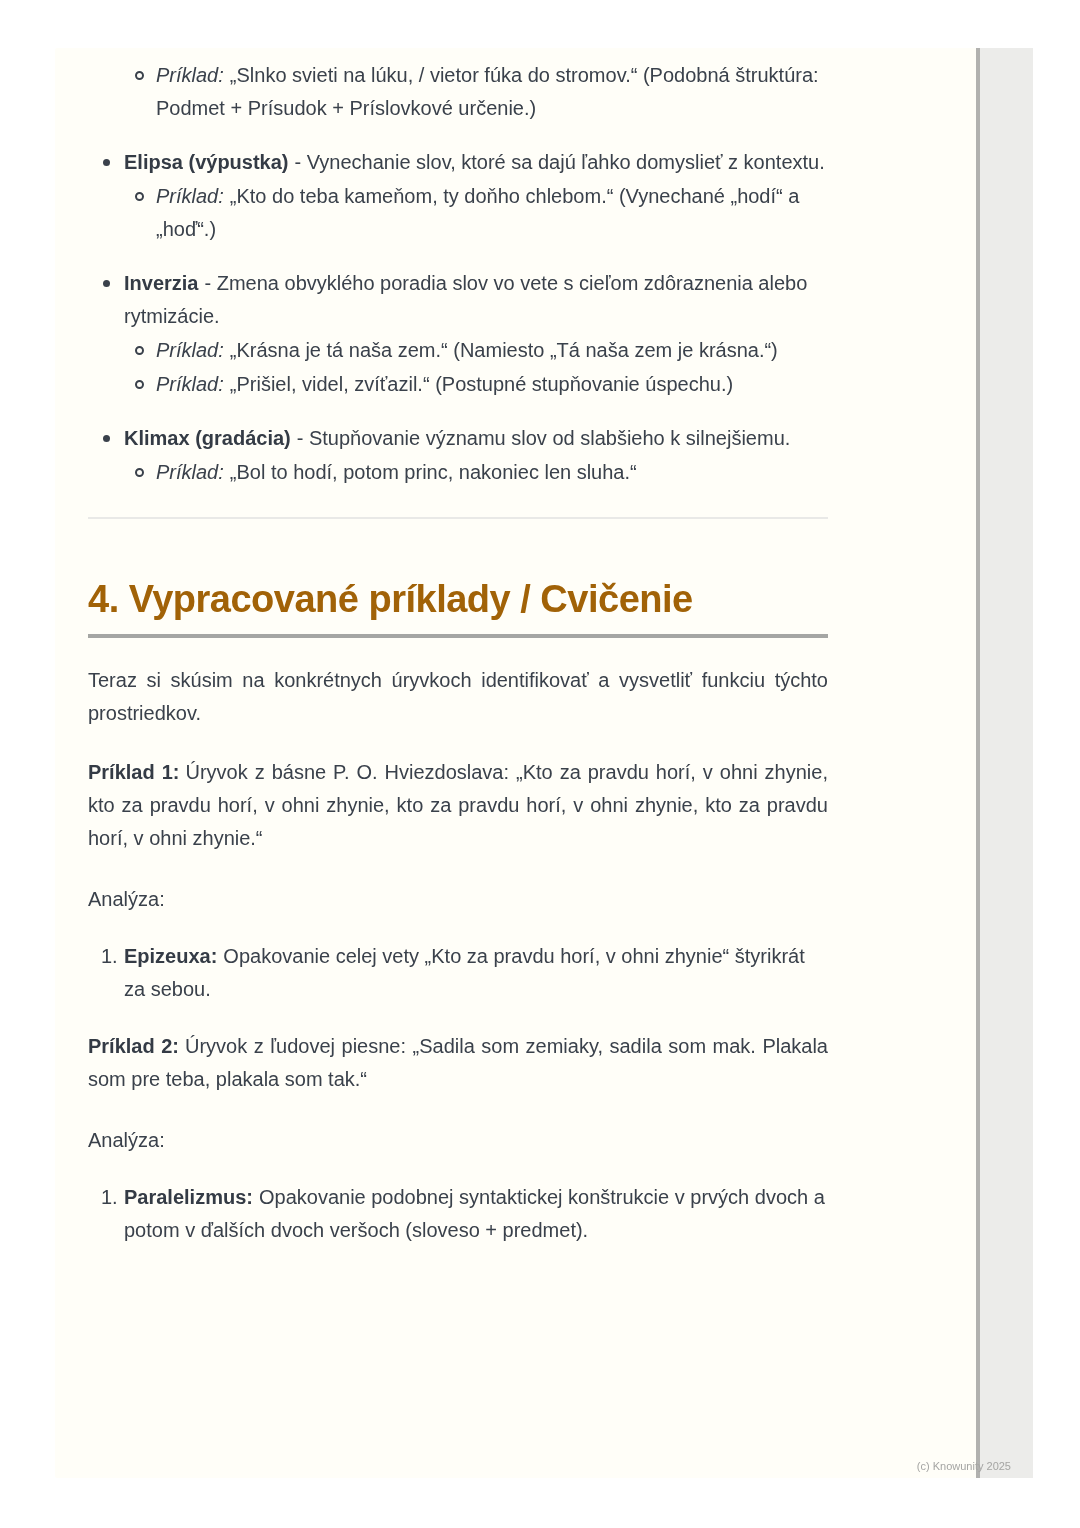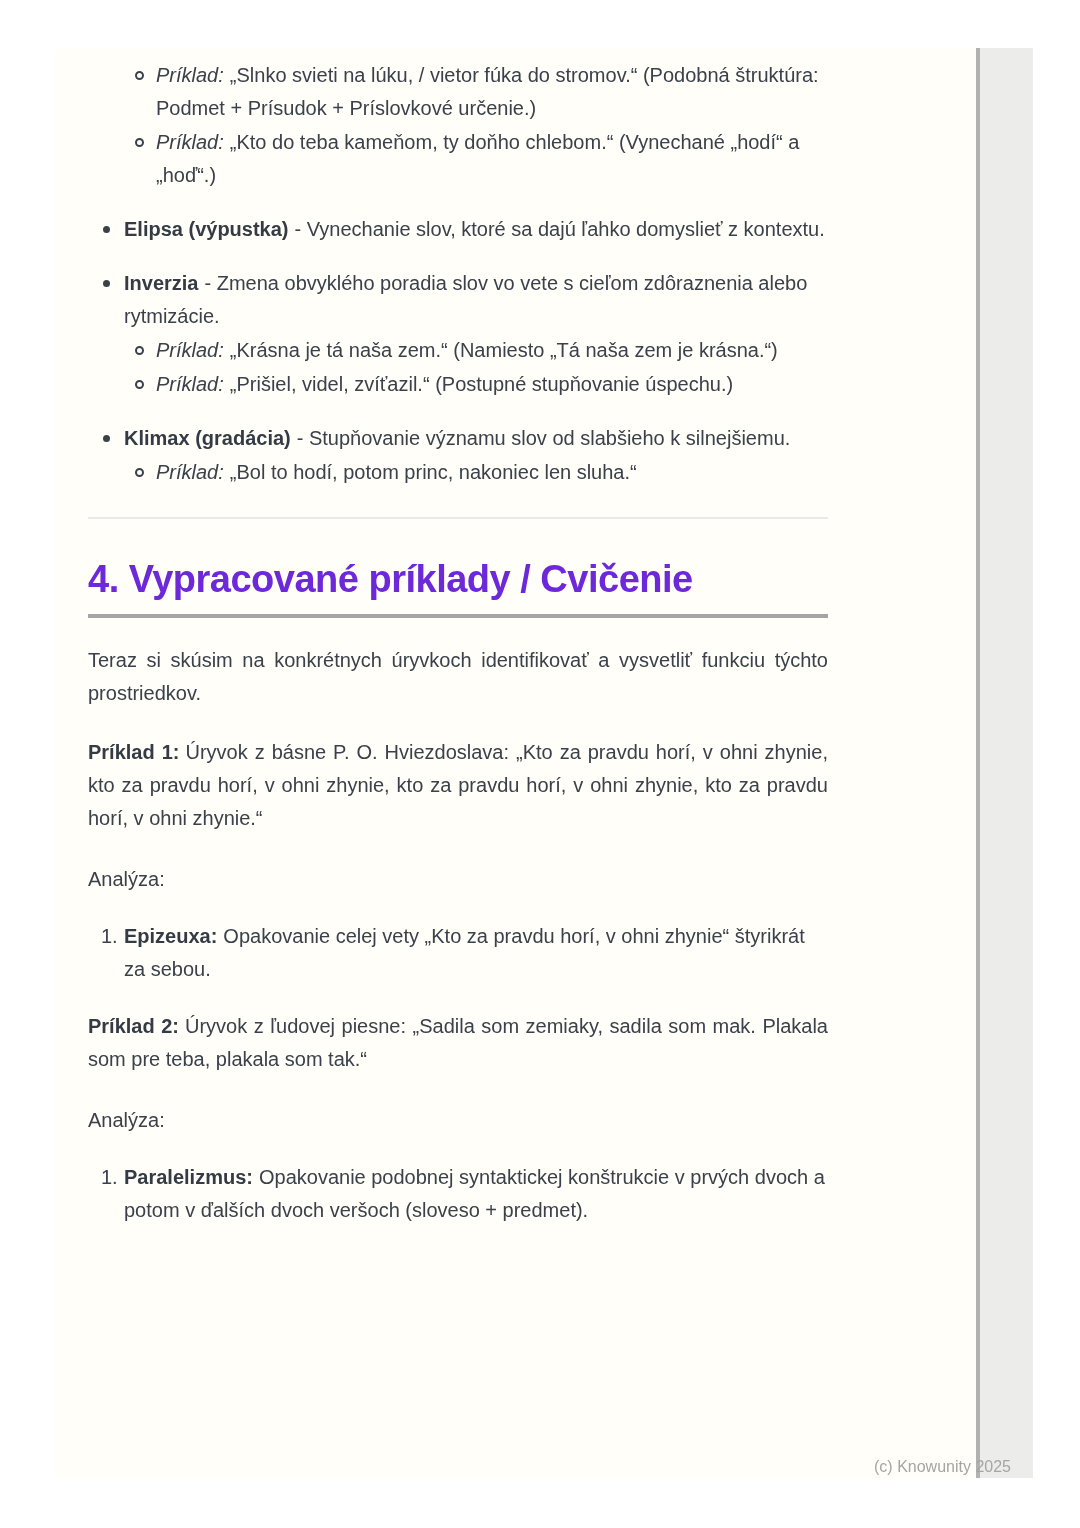--- a/index.html
+++ b/index.html
@@ -48,67 +48,67 @@
     background:transparent;
   }
   .lead-b { font-weight:700; color:#343B45; margin-right:6px; }
   .lead-i { font-style:italic; margin-right:6px; }
   
   hr.rule {
     margin:28px 0 0 0; border:none;
     border-top:2px solid #E9E9E7; height:0;
   }
   h2.section {
-    margin:38px 0 0 0;
+    margin:58px 0 0 0;
     font-size:38px; line-height:44px;
-    font-weight:700; color:#6d28d9;
+    font-weight:700; color:#a16207;
     letter-spacing:-0.5px;
     padding-bottom:13px;
     border-bottom:4px solid #A5A6A4;
   }
   
   p.para { margin:26px 0 0 0; text-align:justify; }
   p.analysis { margin:28px 0 0 0; text-align:left; }
   
   .ol { margin-top:24px; }
   .li-num { position:relative; padding-left:36px; }
   .num { position:absolute; left:13px; top:0; }
   .ol .li-sub2 { position:relative; padding-left:72px; margin-top:2px; }
   .ol .m-disc2 {
     position:absolute; left:51px; top:13px;
     width:7px; height:7px; border-radius:50%;
     background:#3A414B;
   }
   .footer {
     position:absolute; right:22px; bottom:3px;
-    font-size:16px; line-height:17px;
+    font-size:11px; line-height:17px;
     color:#A5A5A3;
     z-index:3;
     text-align:center;
   }
 </style>
 </head>
 <body>
 
 <div class="page">
   <div class="content">
 
     <div class="li li-sub">
       <span class="m-circle"></span>
       <span class="lead-i">Príklad:</span><span>„Slnko svieti na lúku, / vietor fúka do stromov.“ (Podobná štruktúra: Podmet + Prísudok + Príslovkové určenie.)</span>
     </div>
 
+    <div class="li li-main">
+      <span class="m-disc"></span>
+      <span class="lead-b">Elipsa (výpustka)</span><span>- Vynechanie slov, ktoré sa dajú ľahko domyslieť z kontextu.</span>
+    </div>
+
     <div class="li li-sub">
       <span class="m-circle"></span>
       <span class="lead-i">Príklad:</span><span>„Kto do teba kameňom, ty doňho chlebom.“ (Vynechané „hodí“ a „hoď“.)</span>
-    </div>
-
-    <div class="li li-main">
-      <span class="m-disc"></span>
-      <span class="lead-b">Elipsa (výpustka)</span><span>- Vynechanie slov, ktoré sa dajú ľahko domyslieť z kontextu.</span>
     </div>
 
     <div class="li li-main">
       <span class="m-disc"></span>
       <span class="lead-b">Inverzia</span><span>- Zmena obvyklého poradia slov vo vete s cieľom zdôraznenia alebo rytmizácie.</span>
     </div>
 
     <div class="li li-sub">
       <span class="m-circle"></span>
       <span class="lead-i">Príklad:</span><span>„Krásna je tá naša zem.“ (Namiesto „Tá naša zem je krásna.“)</span>

